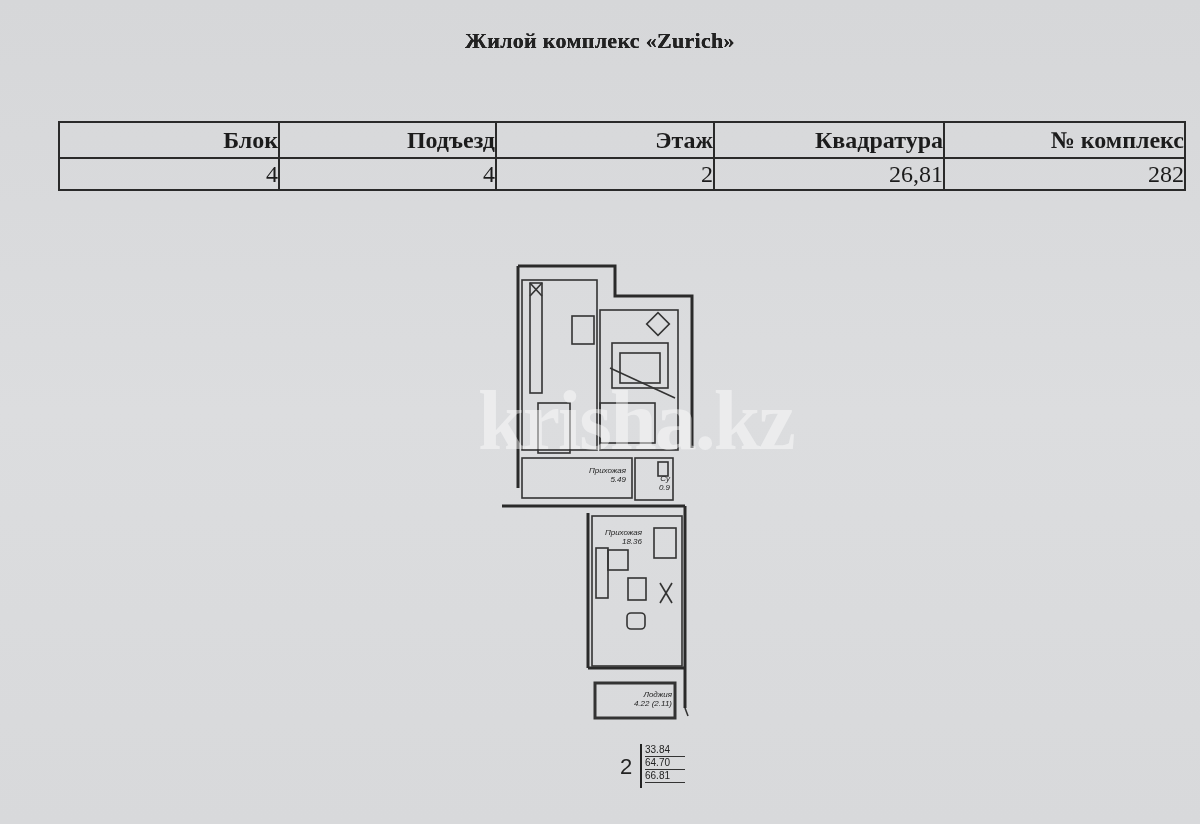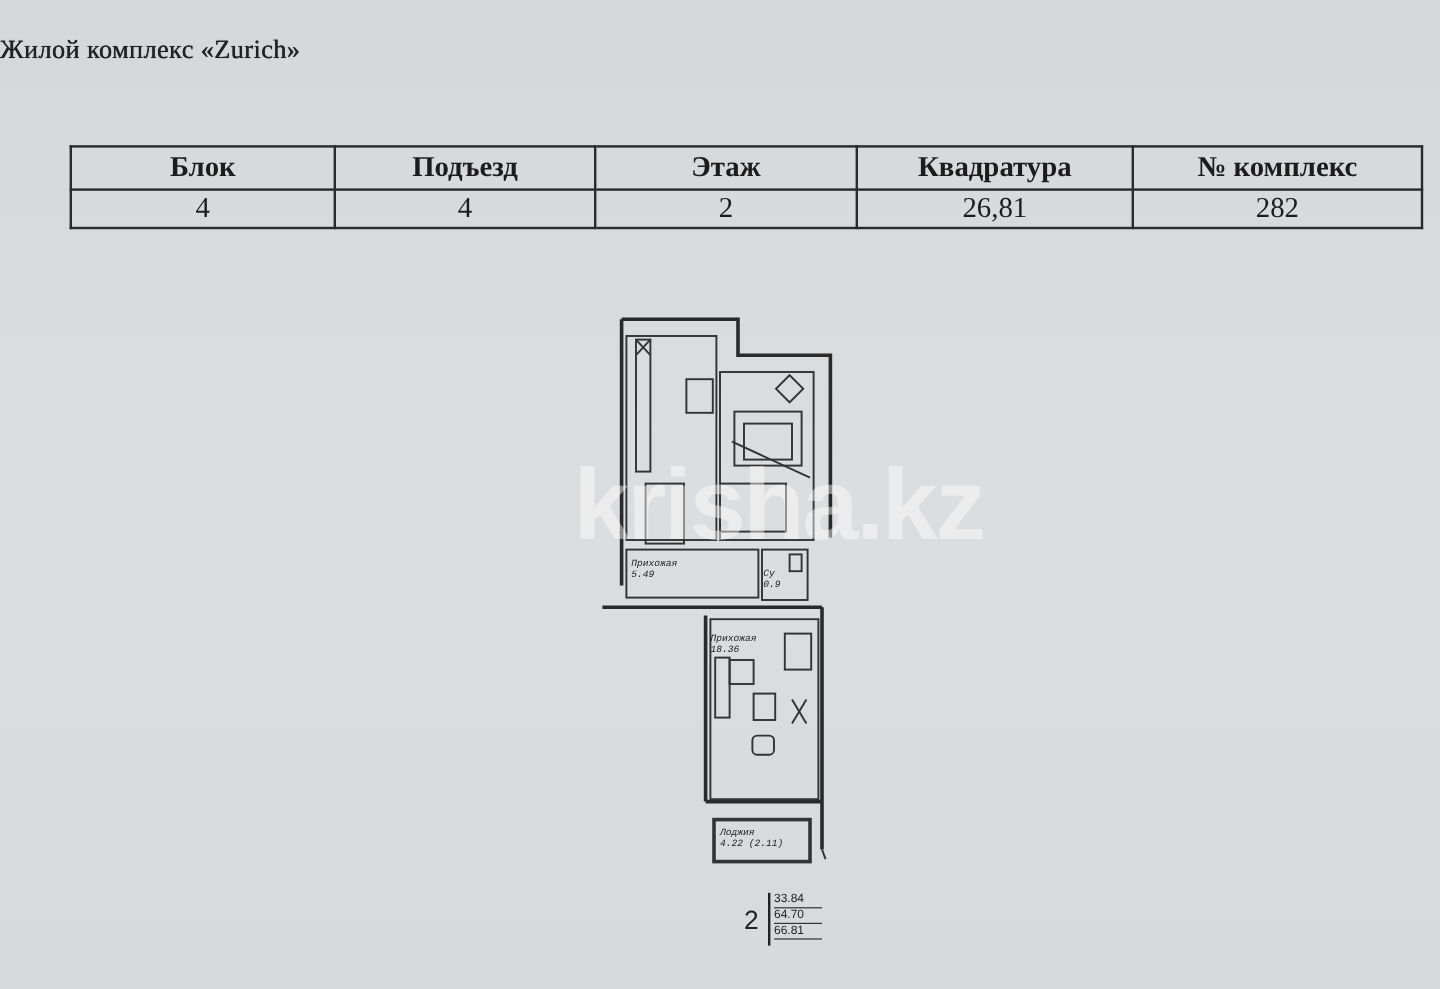--- a/index.html
+++ b/index.html
@@ -1,28 +1,28 @@
 <!DOCTYPE html>
 <html><head>
 <meta charset="utf-8">
 <style>
   html,body{margin:0;padding:0;}
   body{width:1200px;height:824px;background:#d9dadb;position:relative;overflow:hidden;
        font-family:"Liberation Serif","DejaVu Serif",serif;color:#1c1c1c;}
   .page{position:absolute;inset:0;background:linear-gradient(180deg,#d6d7d9 0%,#dcdddf 50%,#d8d9db 100%);}
-  .title{position:absolute;left:0;width:1200px;top:28px;text-align:left;font-size:22px;font-weight:normal;
+  .title{position:absolute;left:0;width:1200px;top:28px;text-align:center;font-size:22px;font-weight:bold;
          letter-spacing:0.3px;color:#222;text-shadow:0 0 0.6px #000;}
   table.info{position:absolute;left:58px;top:121px;width:1126px;border-collapse:collapse;table-layout:fixed;}
-  table.info td{border:2px solid #2a2a2a;text-align:center;height:31px;padding:0;}
+  table.info td{border:2px solid #2a2a2a;text-align:right;height:31px;padding:0;}
   table.info tr.head td{font-weight:bold;font-size:24px;height:34px;}
   table.info tr.vals td{font-size:24px;height:30px;}
   .plan{position:absolute;left:500px;top:258px;width:210px;height:520px;}
   .plan svg{position:absolute;left:0;top:0;}
-  .lbl{position:absolute;font-family:Liberation Mono, monospace;font-size:8px;font-style:italic;color:#222;text-align:left;}
-  .watermark{position:absolute;left:478px;top:372px;font-family:Liberation Sans, sans-serif;
+  .lbl{position:absolute;font-family:Liberation Sans, sans-serif;font-size:8px;font-style:italic;color:#222;text-align:right;}
+  .watermark{position:absolute;left:478px;top:372px;font-family:Liberation Serif, serif;
              font-size:84px;font-weight:bold;color:rgba(255,255,255,0.45);letter-spacing:-2px;}
   .areas{position:absolute;left:620px;top:744px;font-family:"Liberation Sans","DejaVu Sans",sans-serif;color:#222;}
   .areas .fl{position:absolute;left:0;top:10px;font-size:22px;}
   .areas .bar{position:absolute;left:20px;top:0;width:2px;height:44px;background:#222;}
   .areas .v{position:absolute;left:25px;font-size:10px;width:40px;border-bottom:1px solid #333;line-height:12px;}
 </style>
 </head>
 <body>
 
 <div class="page">

